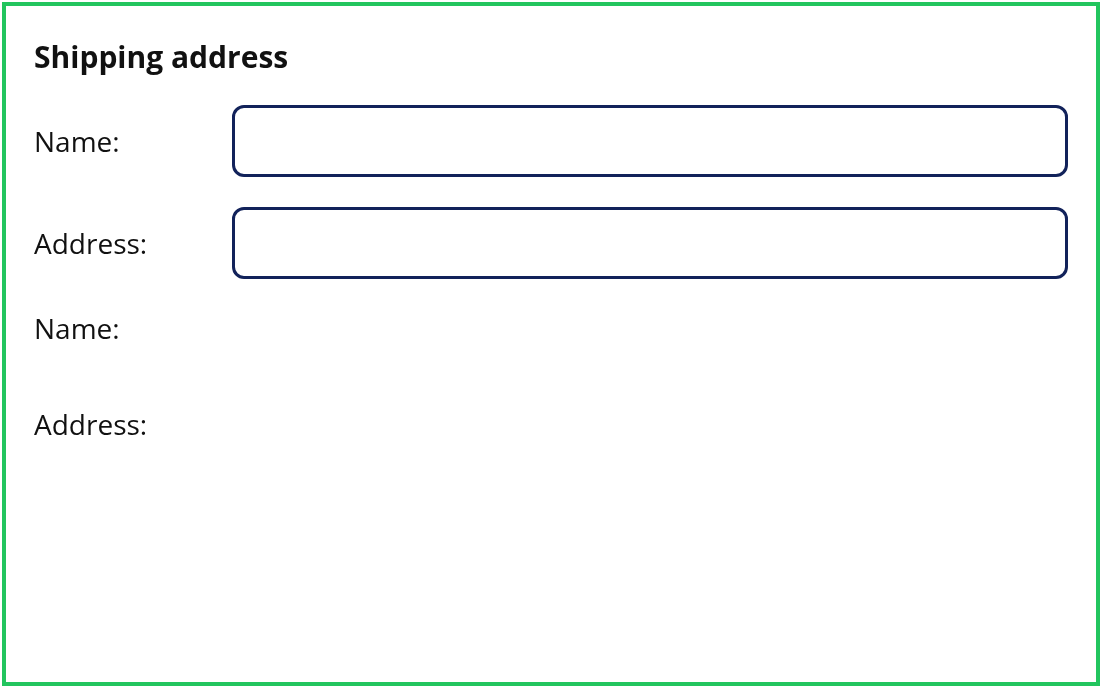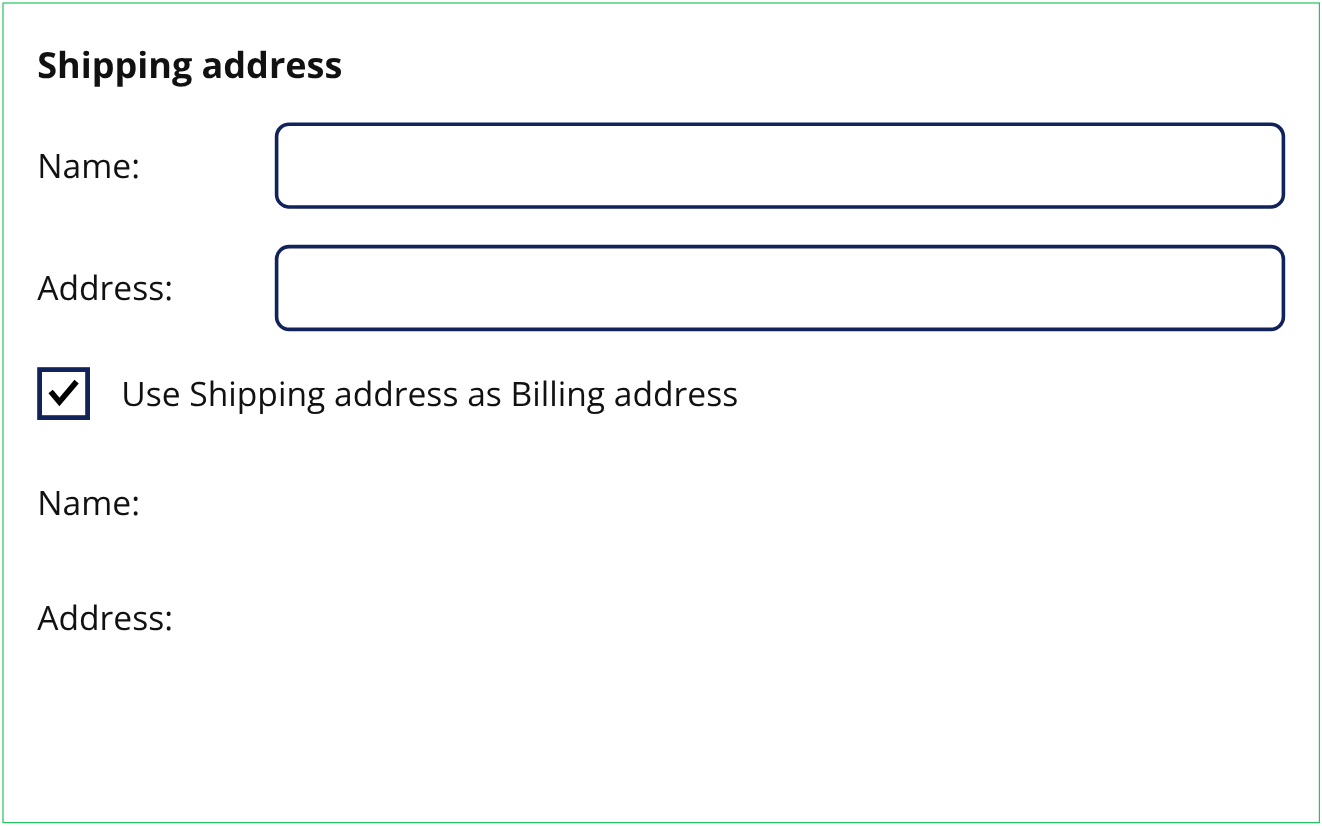--- a/index.html
+++ b/index.html
@@ -8,21 +8,21 @@
       padding: 0;
     }
     body {
       font-family: "Open Sans", "Segoe UI", Arial, sans-serif;
       background: #fff;
       width: 1102px;
       height: 688px;
       padding: 2px;
     }
     .form-panel {
-      border: 1px solid #22c55e;
+      border: 4px solid #22c55e;
       width: 1098px;
       height: 684px;
       padding: 24px 28px;
     }
     .section-title {
       font-size: 30px;
       font-weight: 700;
       color: #111;
       margin-bottom: 28px;
       margin-top: 6px;
@@ -98,28 +98,20 @@
     <div class="field-label">Name:</div>
     <input type="text" class="text-input" value="" style="">
   </div>
 
   <div class="field-row">
     <div class="field-label">Address:</div>
     <input type="text" class="text-input" value="" style="">
   </div>
 
 
-  <div class="checkbox-row">
-    <div class="checkbox-box">
-      <svg viewBox="0 0 24 24">
-        <path d="M4 12 L9 18 L20 5" stroke="#000" stroke-width="4" fill="none" stroke-linecap="square" stroke-linejoin="miter"></path>
-      </svg>
-    </div>
-    <div class="checkbox-label">Use Shipping address as Billing address</div>
-  </div>
 
   <div class="label-only-row">
     <div class="label-only">Name:</div>
   </div>
 
   <div class="label-only-row">
     <div class="label-only">Address:</div>
   </div>
 
 </div>

